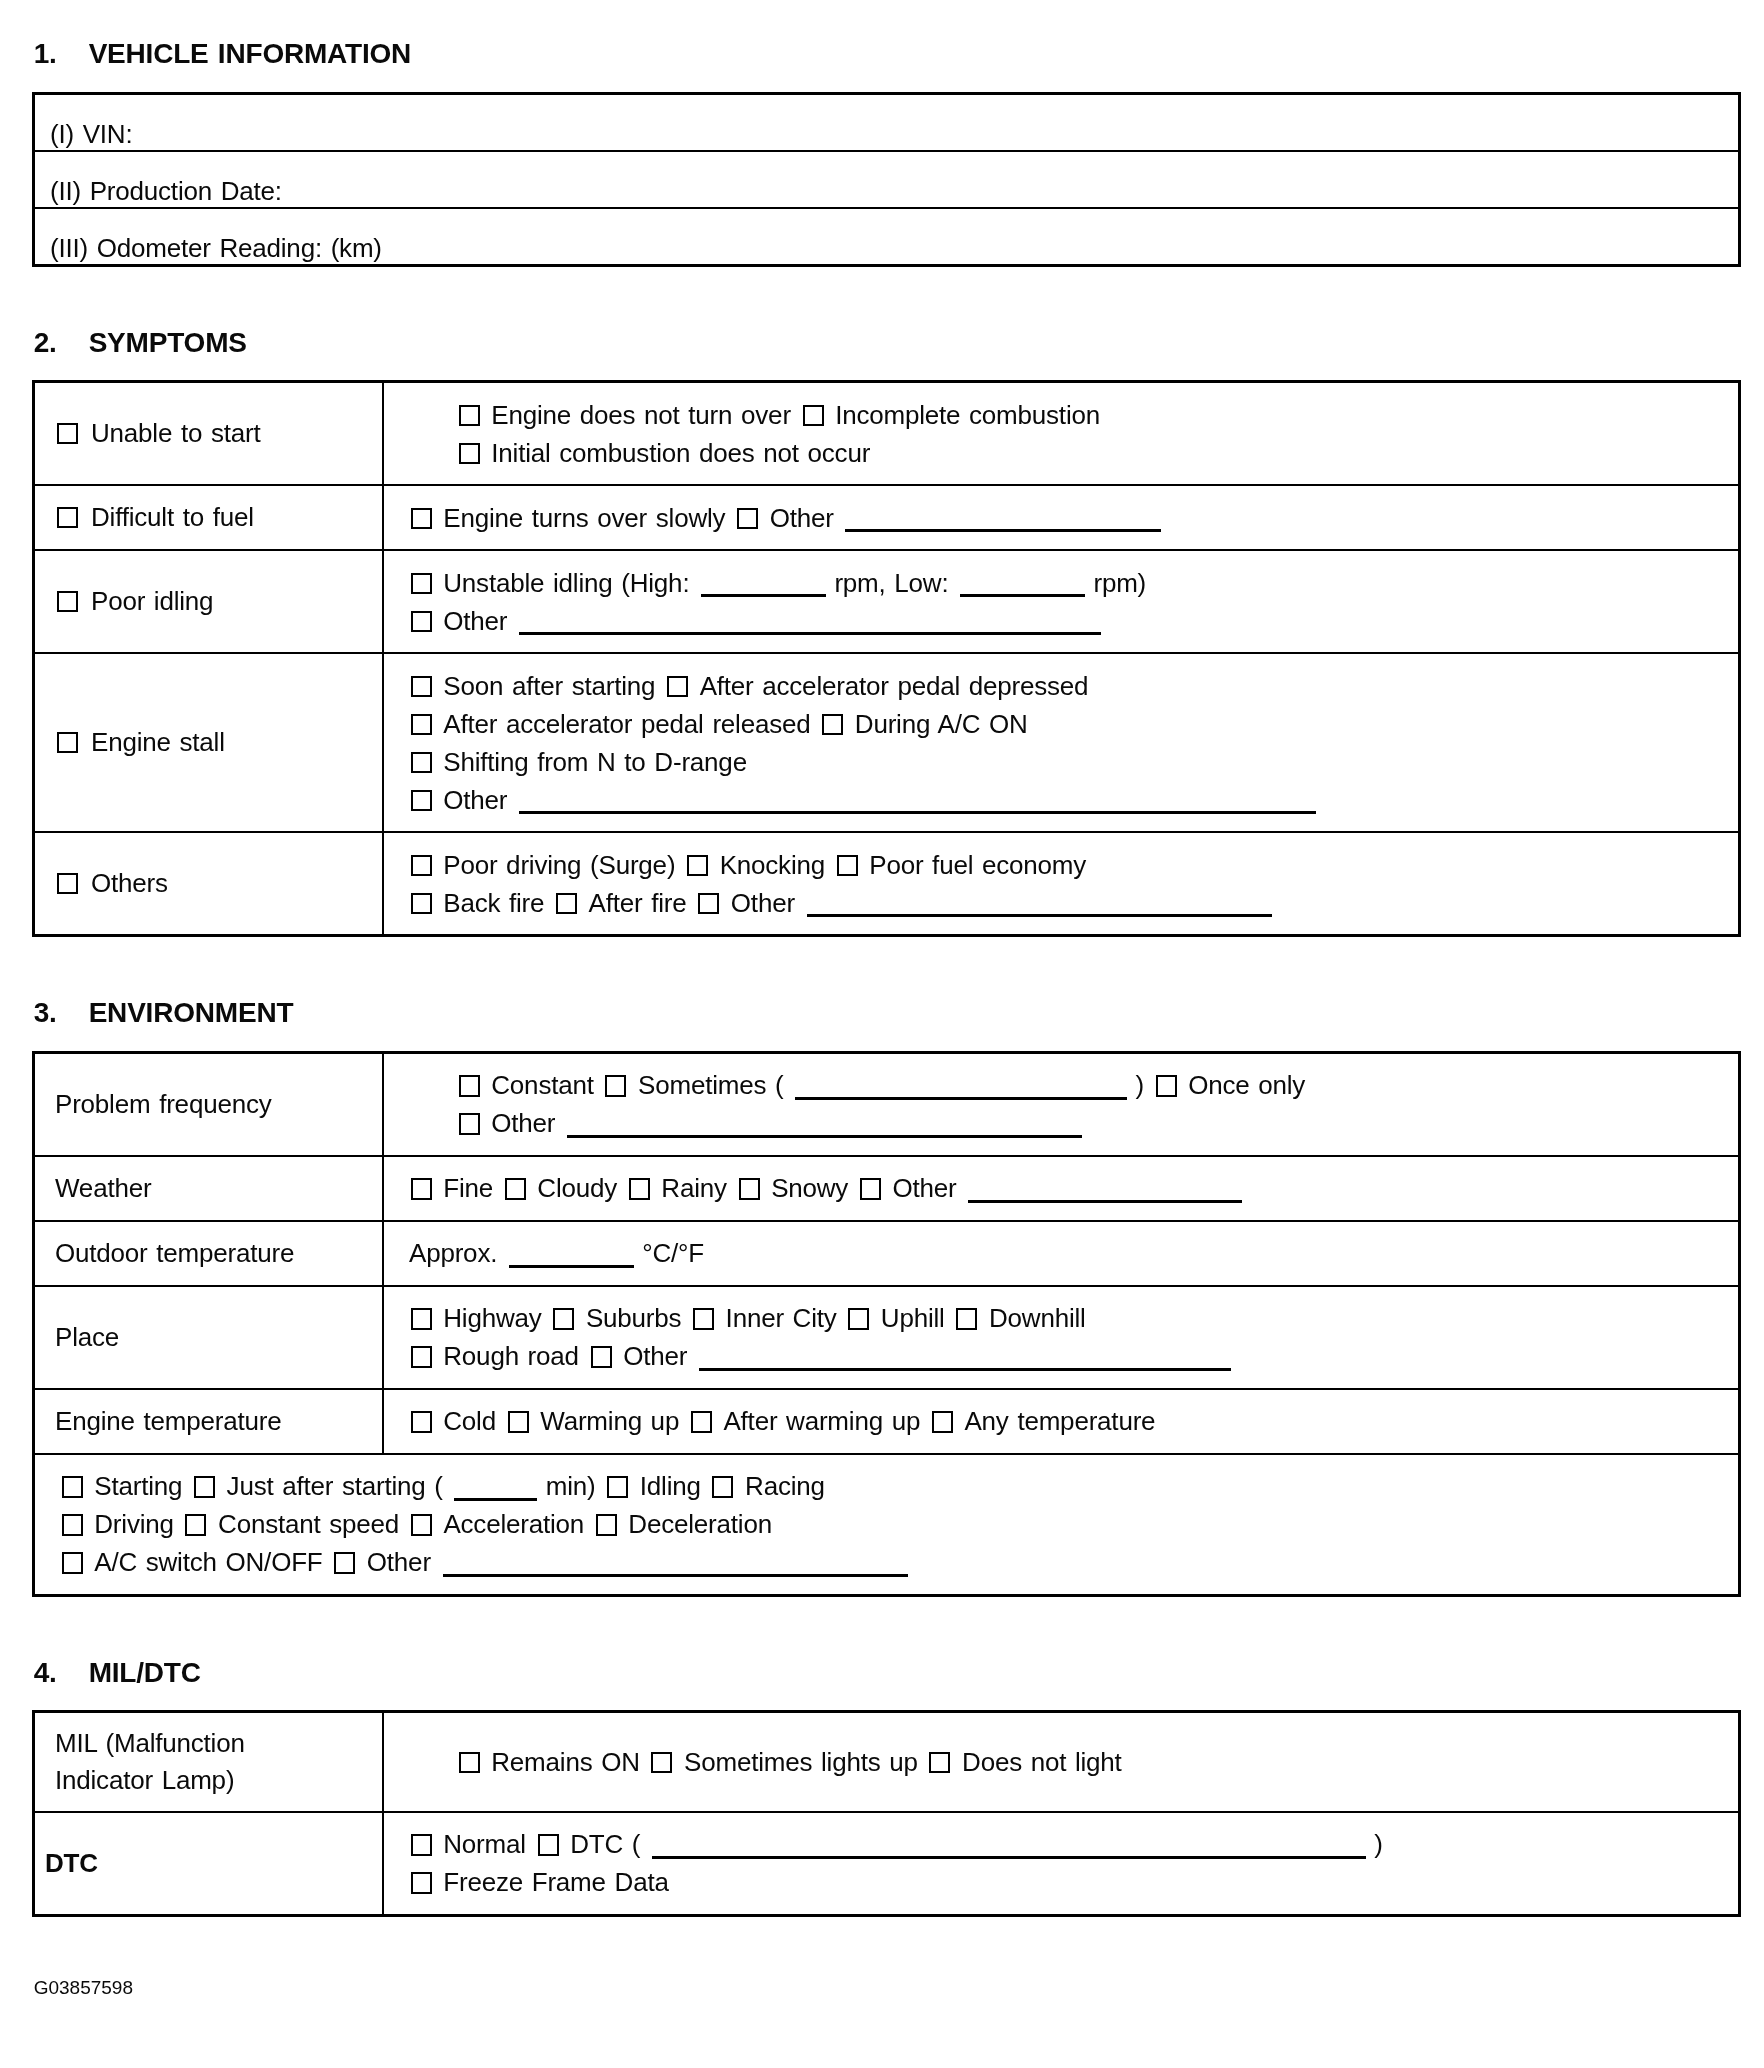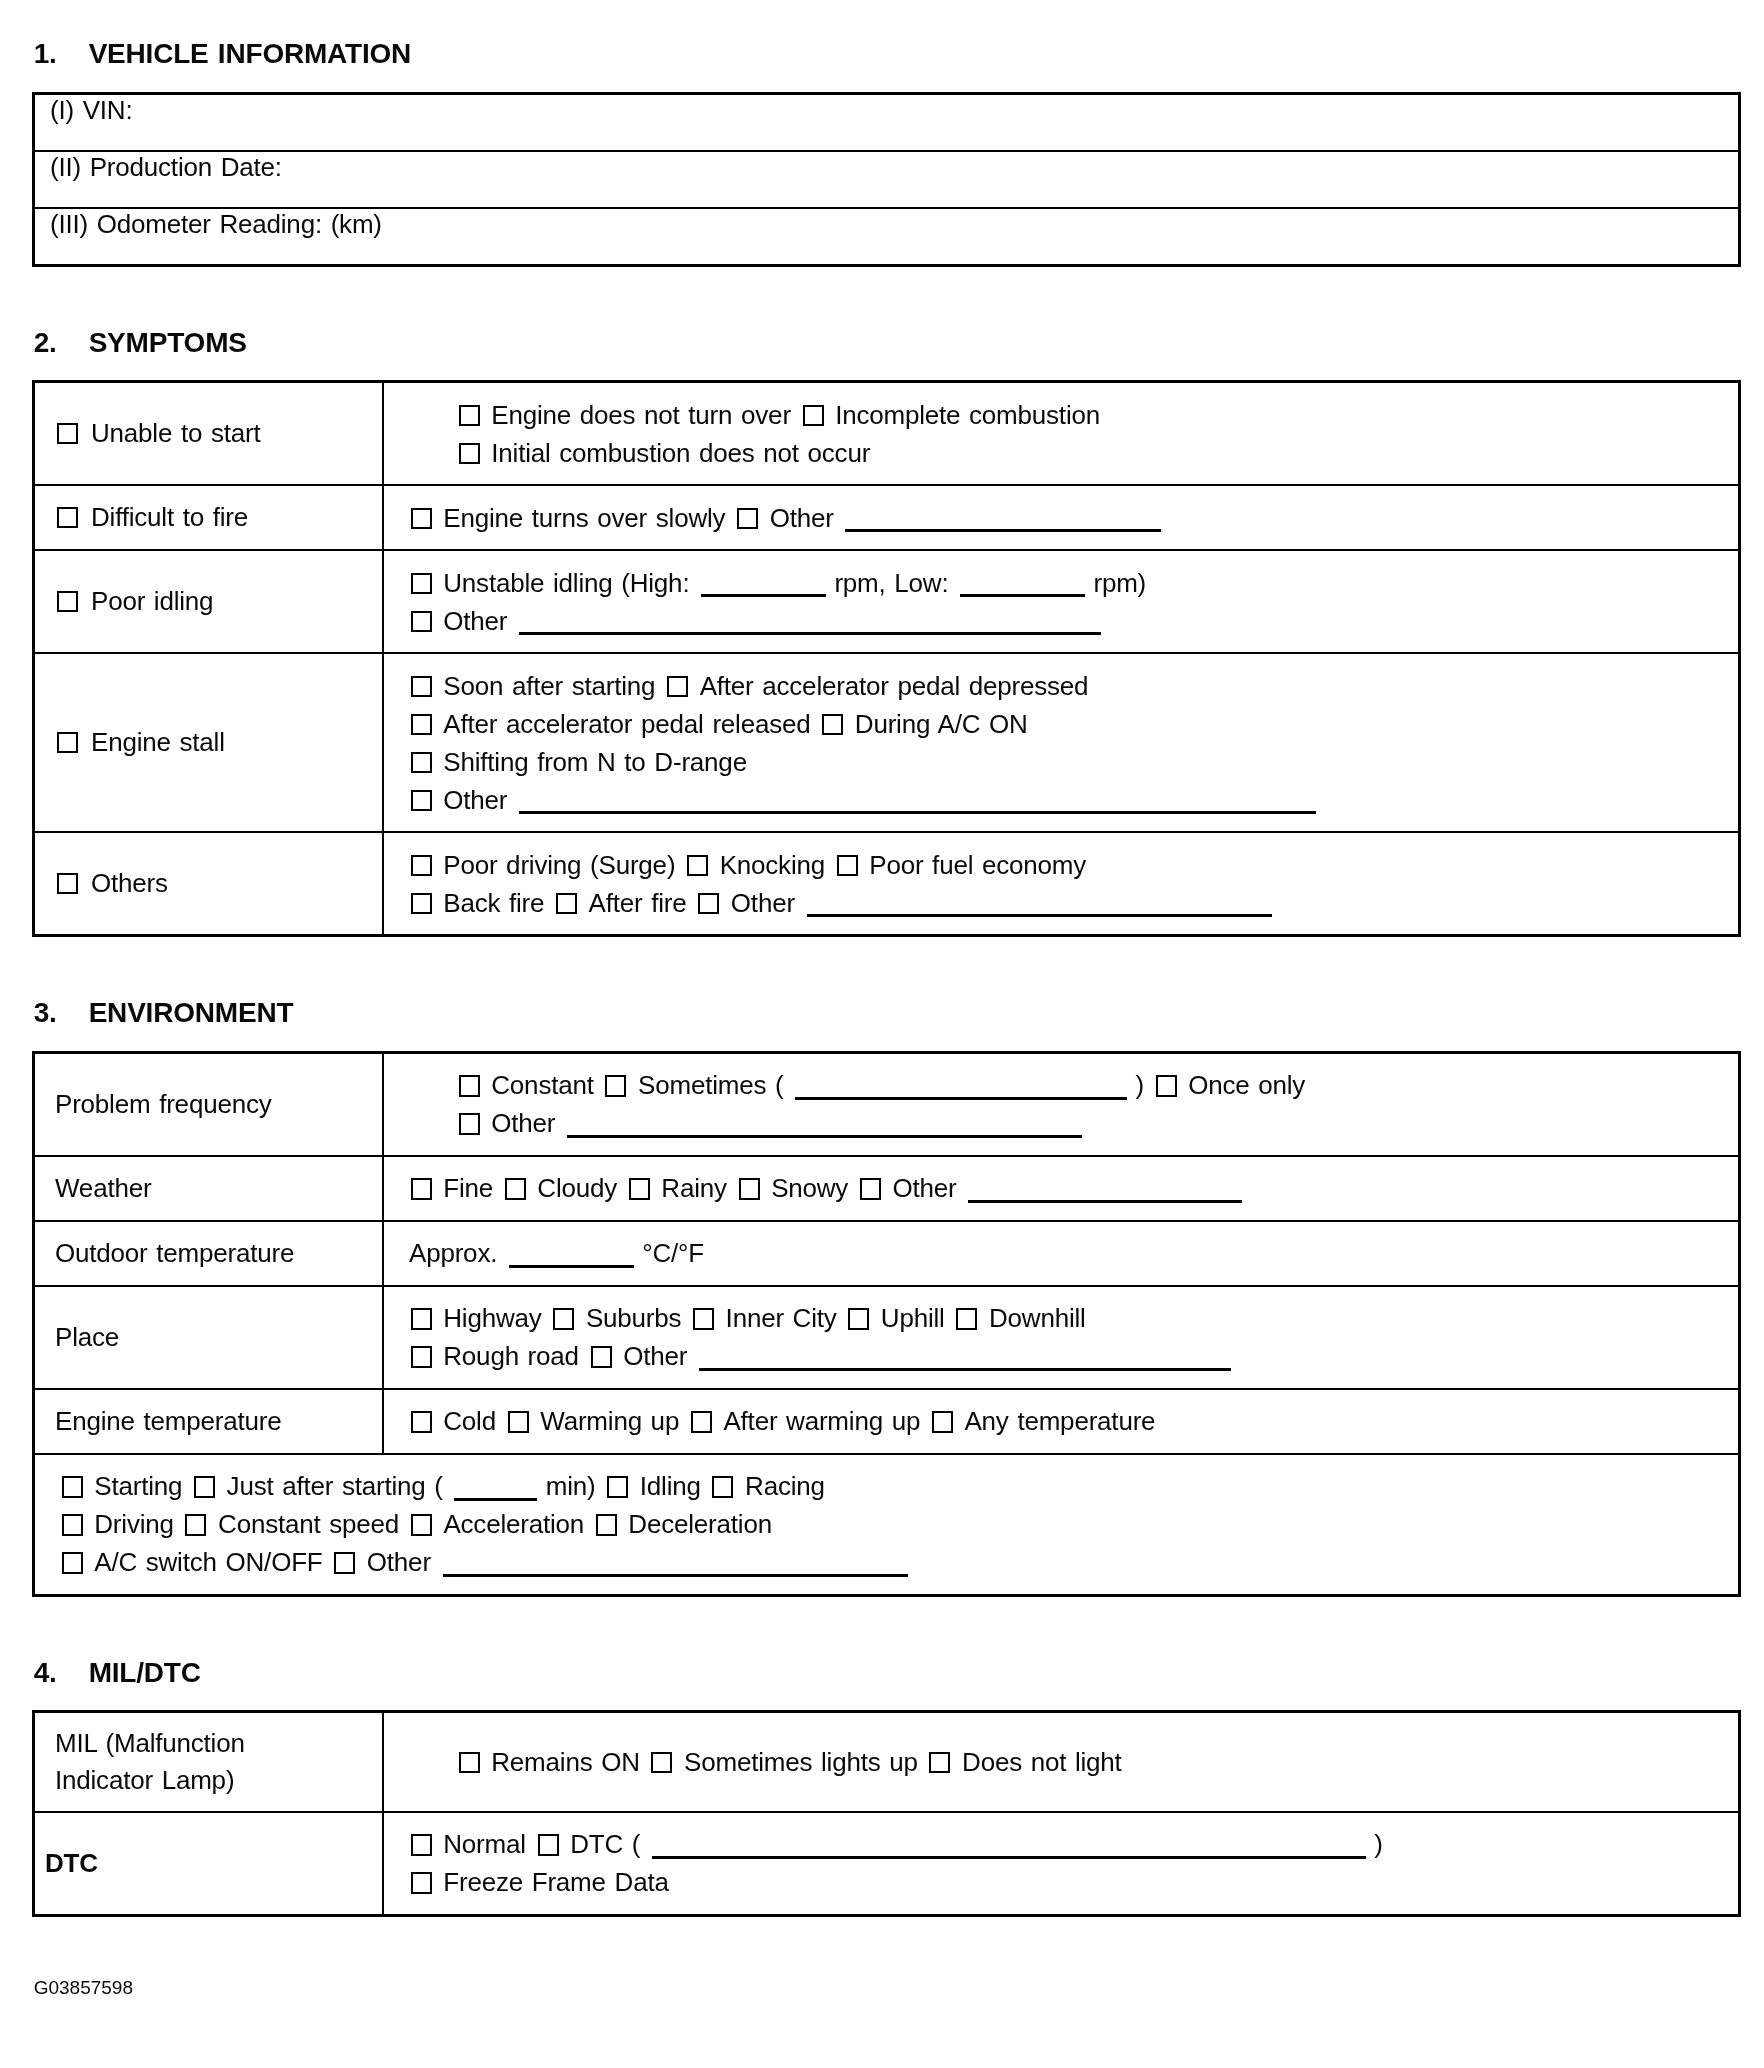--- a/index.html
+++ b/index.html
@@ -29,21 +29,21 @@
   }
   .tbl {
     border: 3.3px solid #000;
     width: 100%;
     box-sizing: border-box;
   }
   
   .row-list {
     min-height: 55px;
     display: flex;
-    align-items: flex-start;
+    align-items: flex-end;
     padding-left: 15px;
     font-size: 26px;
     border-top: 2.5px solid #000;
   }
   .row-list:first-child { border-top: none; }
   
   .row-matrix {
     display: flex;
     border-top: 2.5px solid #000;
   }
@@ -128,21 +128,21 @@
             <span class="label-text">Unable to start</span>
           </div>
           <div class="cell-content">
             <div class="line"><span class="cb"></span><span class="t">Engine does not turn over</span><span class="cb"></span><span class="t">Incomplete combustion</span></div>
             <div class="line"><span class="cb"></span><span class="t">Initial combustion does not occur</span></div>
           </div>
         </div>
         <div class="row-matrix">
           <div class="cell-label">
             <span class="cb in-label"></span>
-            <span class="label-text">Difficult to fire</span>
+            <span class="label-text">Difficult to fuel</span>
           </div>
           <div class="cell-content">
             <div class="line"><span class="cb"></span><span class="t">Engine turns over slowly</span><span class="cb"></span><span class="t">Other</span><span class="bl" style="width: 316px;"></span></div>
           </div>
         </div>
         <div class="row-matrix">
           <div class="cell-label">
             <span class="cb in-label"></span>
             <span class="label-text">Poor idling</span>
           </div>

